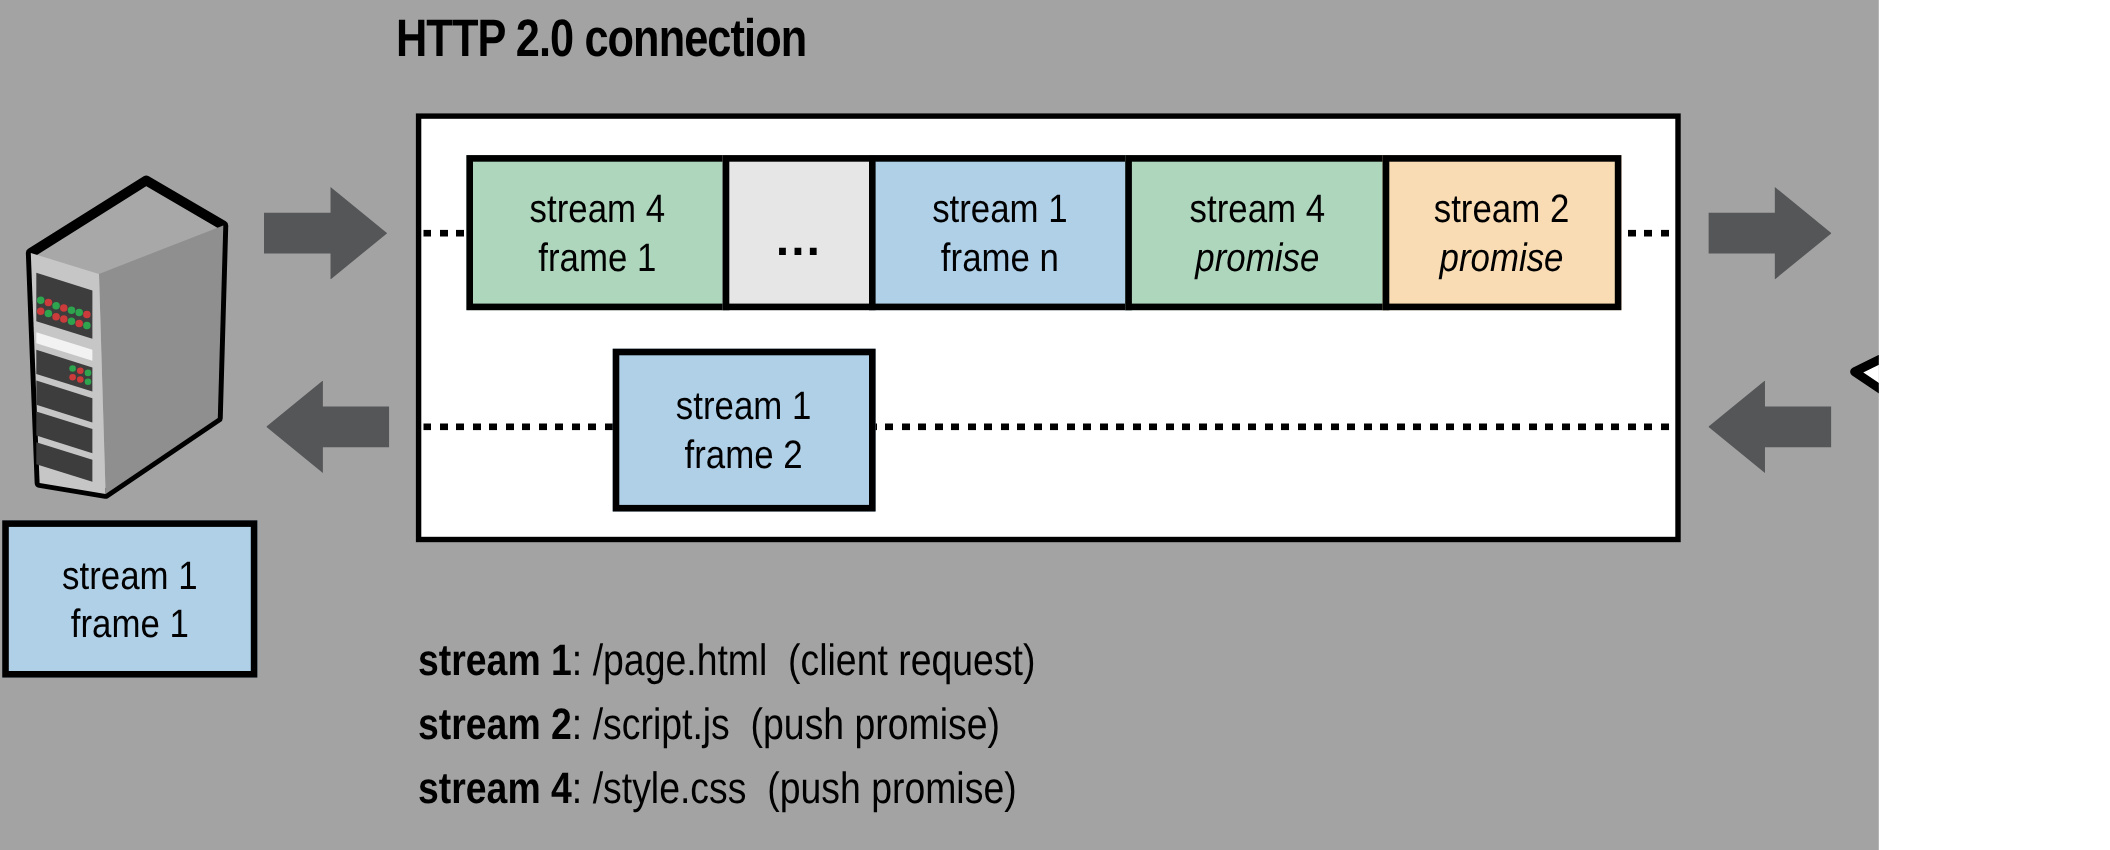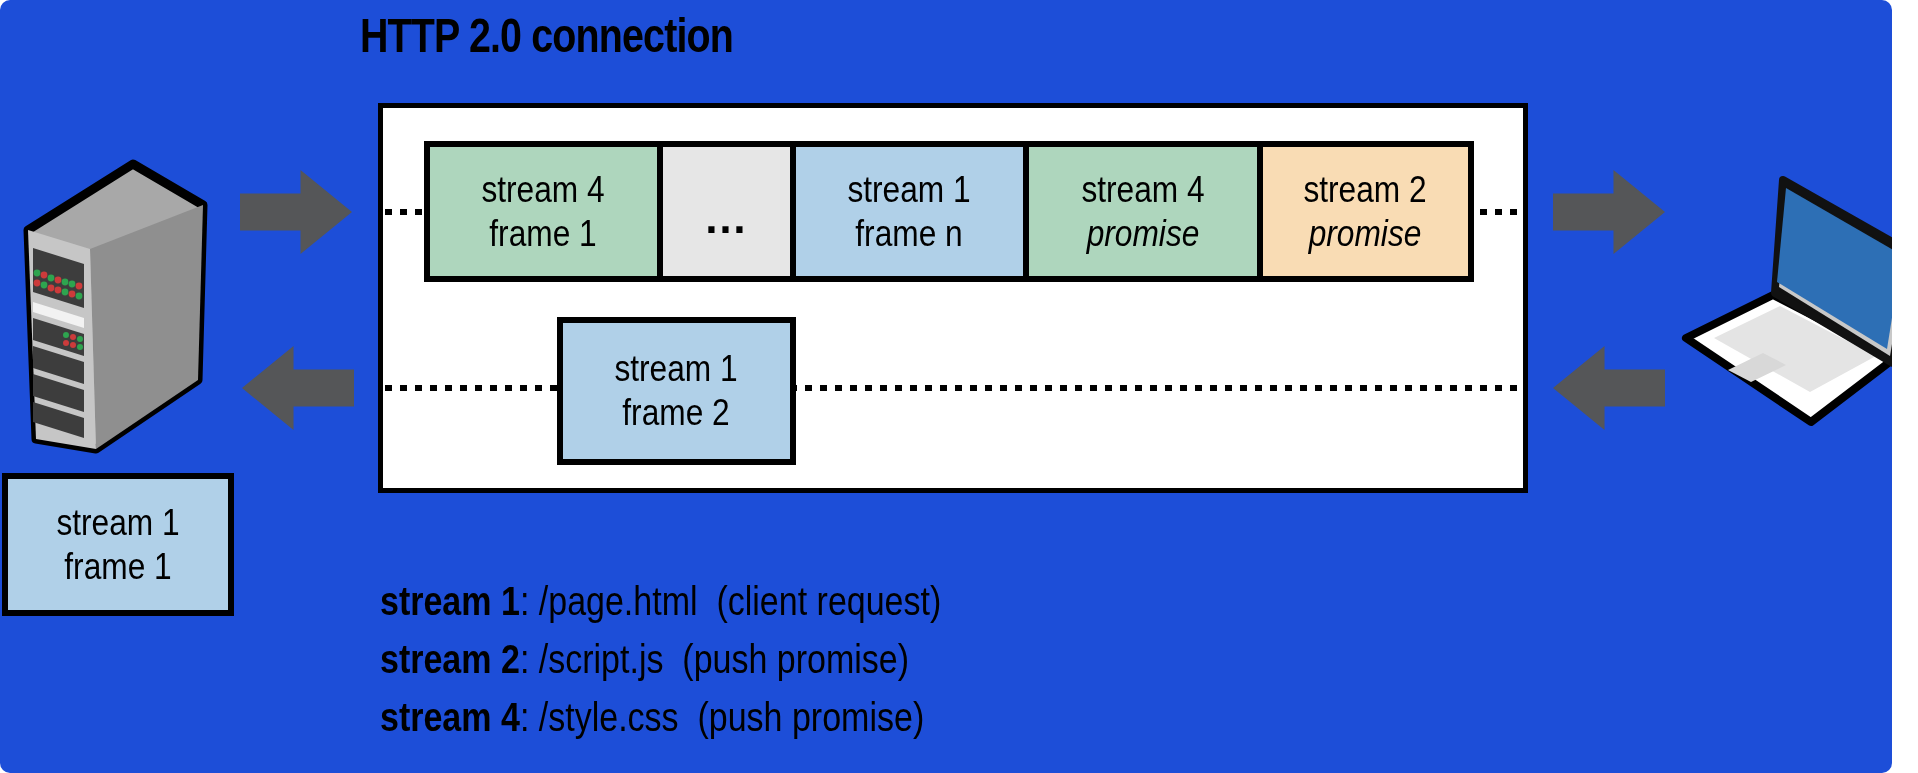--- a/index.html
+++ b/index.html
@@ -1,17 +1,17 @@
 <!DOCTYPE html>
 <html><head>
 <meta charset="utf-8">
 <style>
   html,body{margin:0;padding:0;background:#fff;}
   body{font-family:"Liberation Sans",sans-serif;color:#000;}
-  .stage{position:relative;width:1892px;height:773px;background:#1d4ed8;overflow:hidden;border-radius:10px;}
+  .stage{position:relative;width:1708px;height:773px;background:#a3a3a3;overflow:hidden;}
 
   
   .title{position:absolute;left:360px;top:8px;font-size:48px;font-weight:bold;
          letter-spacing:-1px;transform:scaleX(0.82);transform-origin:left top;white-space:nowrap;}
 
   
   .conn-box{position:absolute;left:378px;top:103px;width:1150px;height:390px;
             border:5px solid #000;box-sizing:border-box;background:#fff;z-index:1;}
 
   

